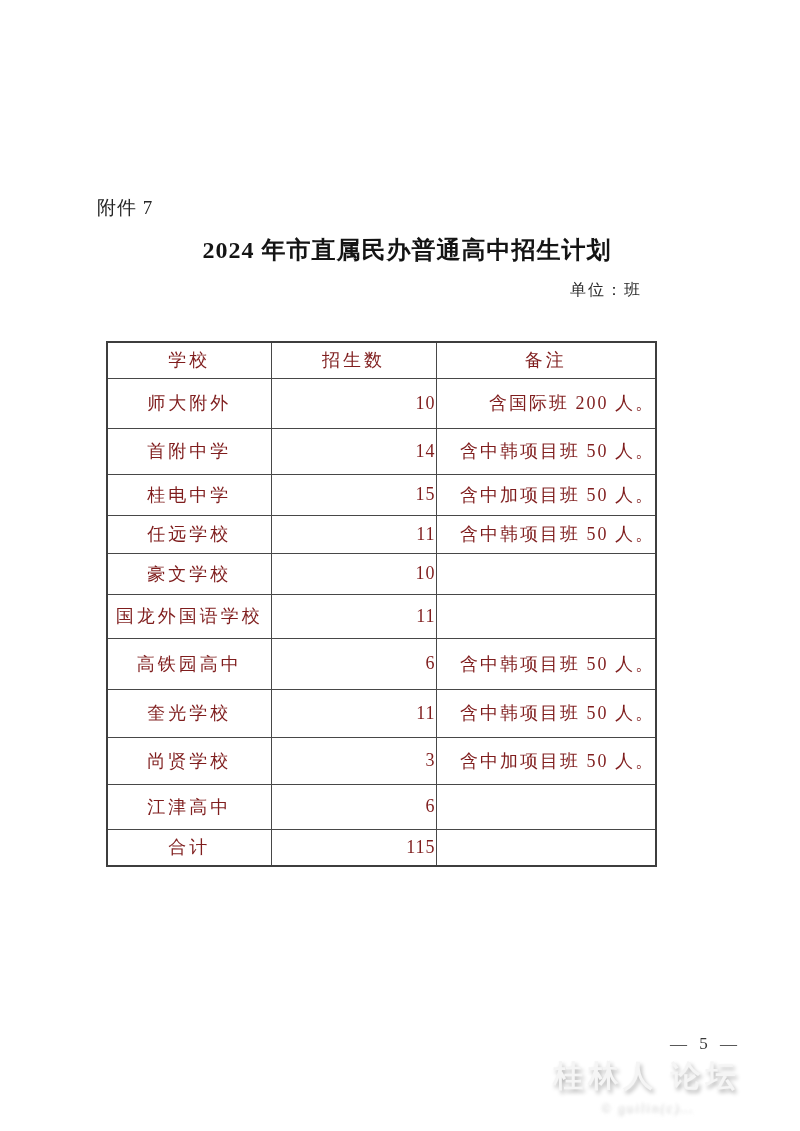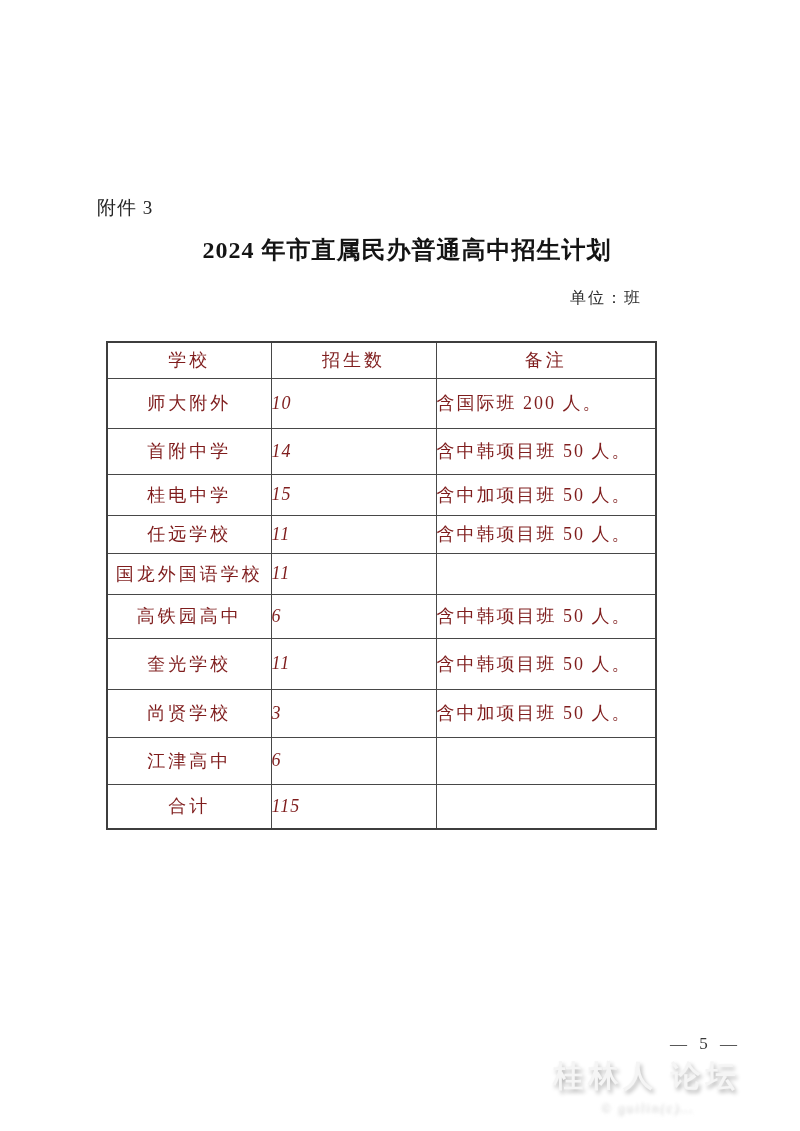--- a/index.html
+++ b/index.html
@@ -32,21 +32,21 @@
     text-align: center;
     font-size: 24px;
     font-weight: bold;
     letter-spacing: 1px;
     color: #141414;
     padding-left: 14px;
   }
   .unit-label {
     position: absolute;
     right: 158px;
-    top: 288px;
+    top: 280px;
     font-size: 16px;
     letter-spacing: 2px;
     color: #2b2b2b;
   }
   table.plan-table {
     position: absolute;
     left: 106px;
     top: 341px;
     width: 549px;
     border-collapse: collapse;
@@ -60,22 +60,22 @@
     vertical-align: middle;
     color: #7f1d1d;
     background: #fff;
   }
   .plan-table th {
     height: 36px;
     text-align: center;
     letter-spacing: 3px;
   }
   .col-school { text-align: center; letter-spacing: 3px; }
-  .col-count  { text-align: left; letter-spacing: 1px; font-size: 17px; font-style: italic; }
-  .col-remark { text-align: left; letter-spacing: 2px; }
+  .col-count  { text-align: right; letter-spacing: 1px; font-size: 17px; }
+  .col-remark { text-align: right; letter-spacing: 2px; }
   
   .plan-table tbody tr { height: 42px; }
   .plan-table tbody tr:nth-child(1)  { height: 50px; }
   .plan-table tbody tr:nth-child(2)  { height: 46px; }
   .plan-table tbody tr:nth-child(3)  { height: 41px; }
   .plan-table tbody tr:nth-child(4)  { height: 38px; }
   .plan-table tbody tr:nth-child(5)  { height: 41px; }
   .plan-table tbody tr:nth-child(6)  { height: 44px; }
   .plan-table tbody tr:nth-child(7)  { height: 51px; }
   .plan-table tbody tr:nth-child(8)  { height: 48px; }
@@ -119,21 +119,21 @@
     text-shadow: 1px 2px 3px #c9c9c9;
     filter: blur(1.1px);
     white-space: nowrap;
   }
 </style>
 </head>
 <body>
 
 <div class="page">
 
-  <div class="attachment-label">附件 3</div>
+  <div class="attachment-label">附件 7</div>
 
   <div class="doc-title">2024 年市直属民办普通高中招生计划</div>
 
   <div class="unit-label">单位：班</div>
 
   <table class="plan-table">
     <colgroup>
       <col style="width:164px">
       <col style="width:165px">
       <col style="width:220px">
@@ -160,20 +160,25 @@
           <td class="col-school">桂电中学</td>
           <td class="col-count">15</td>
           <td class="col-remark">含中加项目班 50 人。</td>
         </tr>
         <tr>
           <td class="col-school">任远学校</td>
           <td class="col-count">11</td>
           <td class="col-remark">含中韩项目班 50 人。</td>
         </tr>
         <tr>
+          <td class="col-school">豪文学校</td>
+          <td class="col-count">10</td>
+          <td class="col-remark"></td>
+        </tr>
+        <tr>
           <td class="col-school">国龙外国语学校</td>
           <td class="col-count">11</td>
           <td class="col-remark"></td>
         </tr>
         <tr>
           <td class="col-school">高铁园高中</td>
           <td class="col-count">6</td>
           <td class="col-remark">含中韩项目班 50 人。</td>
         </tr>
         <tr>

